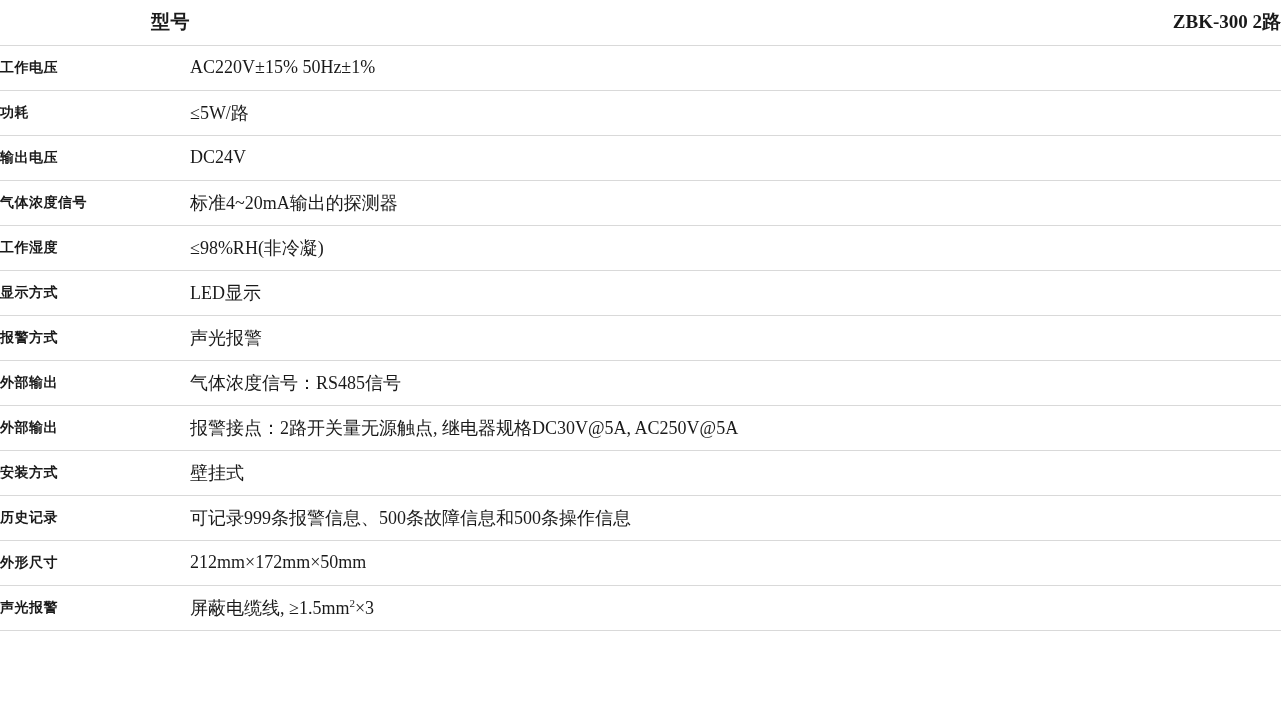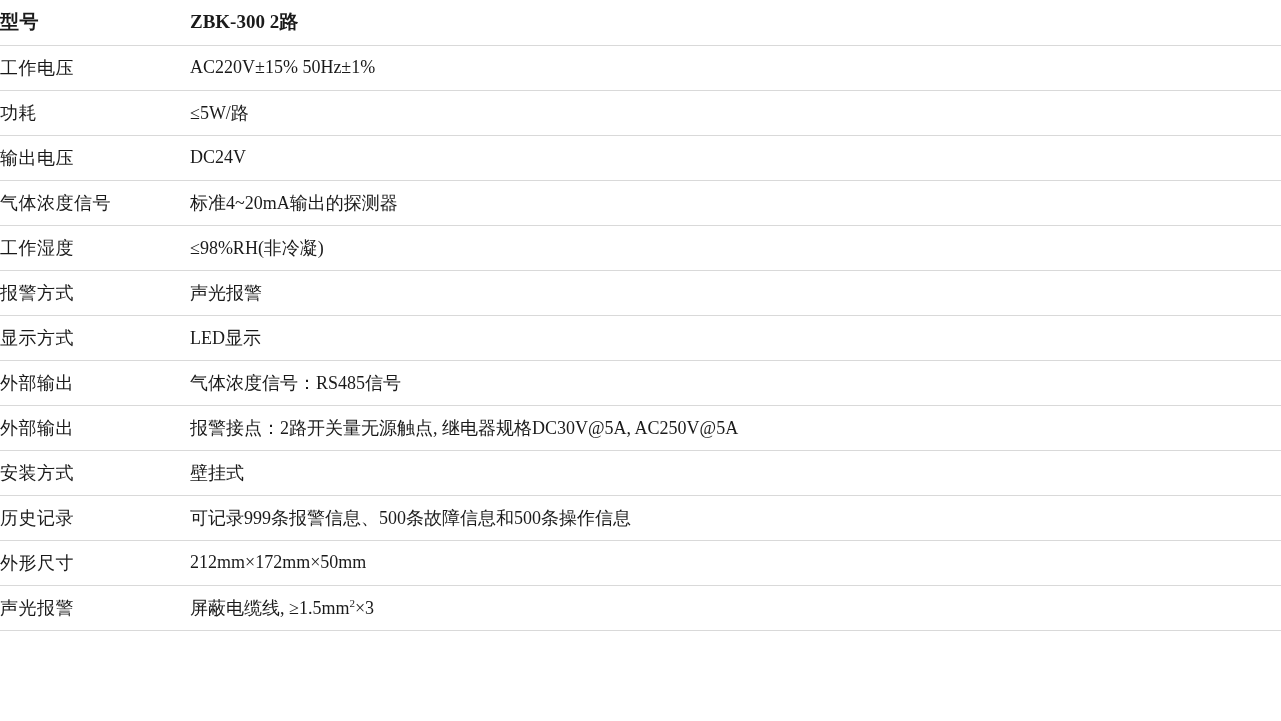--- a/index.html
+++ b/index.html
@@ -26,39 +26,40 @@
     height: 45px;
   }
   .spec-table td {
     border-bottom: 1px solid #d9d9d9;
     vertical-align: middle;
     padding: 0;
     height: 45px;
     box-sizing: border-box;
   }
   .cell-label {
-    font-weight: normal;
-    font-size: 18px;
+    font-weight: bold;
+    font-size: 14px;
     padding-left: 8px;
     letter-spacing: 0.5px;
     white-space: nowrap;
   }
   .cell-value {
     font-size: 18px;
     padding-left: 8px;
     white-space: nowrap;
     margin-left: 45px;
   }
   .row-head .cell-label,
   .row-head .cell-value {
     font-weight: bold;
     font-size: 19px;
   }
   .row-head td {
     border-bottom: 1px solid #d9d9d9;
+    text-align: right;
   }
   sup {
     font-size: 11px;
     vertical-align: super;
     line-height: 0;
   }
 </style>
 </head>
 <body>
 
@@ -86,26 +87,26 @@
       </tr>
       <tr>
         <td class="cell-label">气体浓度信号</td>
         <td class="cell-value">标准4~20mA输出的探测器</td>
       </tr>
       <tr>
         <td class="cell-label">工作湿度</td>
         <td class="cell-value">≤98%RH(非冷凝)</td>
       </tr>
       <tr>
+        <td class="cell-label">显示方式</td>
+        <td class="cell-value">LED显示</td>
+      </tr>
+      <tr>
         <td class="cell-label">报警方式</td>
         <td class="cell-value">声光报警</td>
-      </tr>
-      <tr>
-        <td class="cell-label">显示方式</td>
-        <td class="cell-value">LED显示</td>
       </tr>
       <tr>
         <td class="cell-label">外部输出</td>
         <td class="cell-value">气体浓度信号：RS485信号</td>
       </tr>
       <tr>
         <td class="cell-label">外部输出</td>
         <td class="cell-value">报警接点：2路开关量无源触点, 继电器规格DC30V@5A, AC250V@5A</td>
       </tr>
       <tr>

